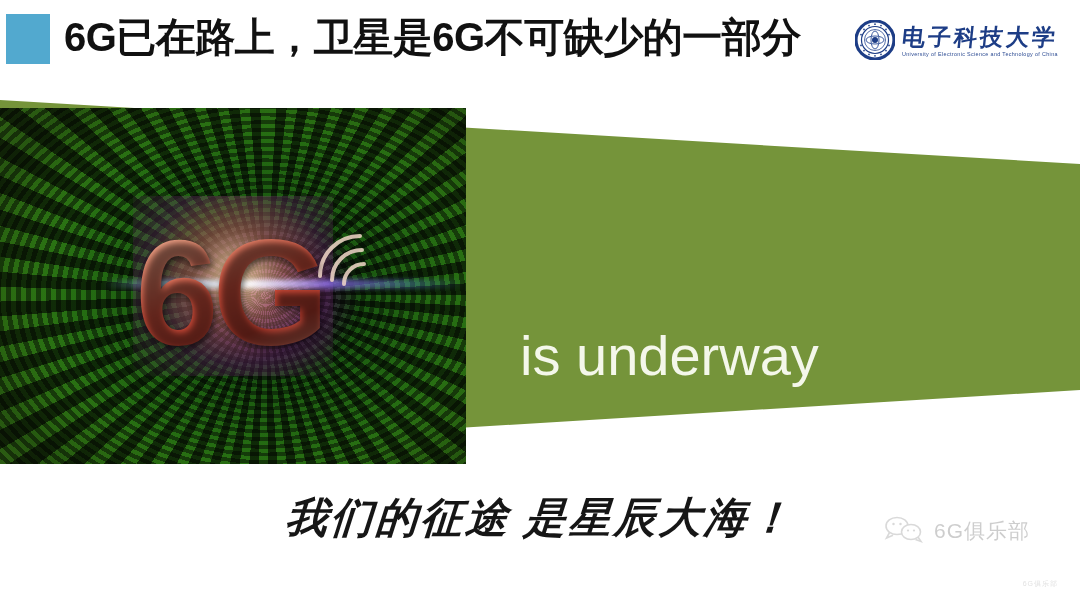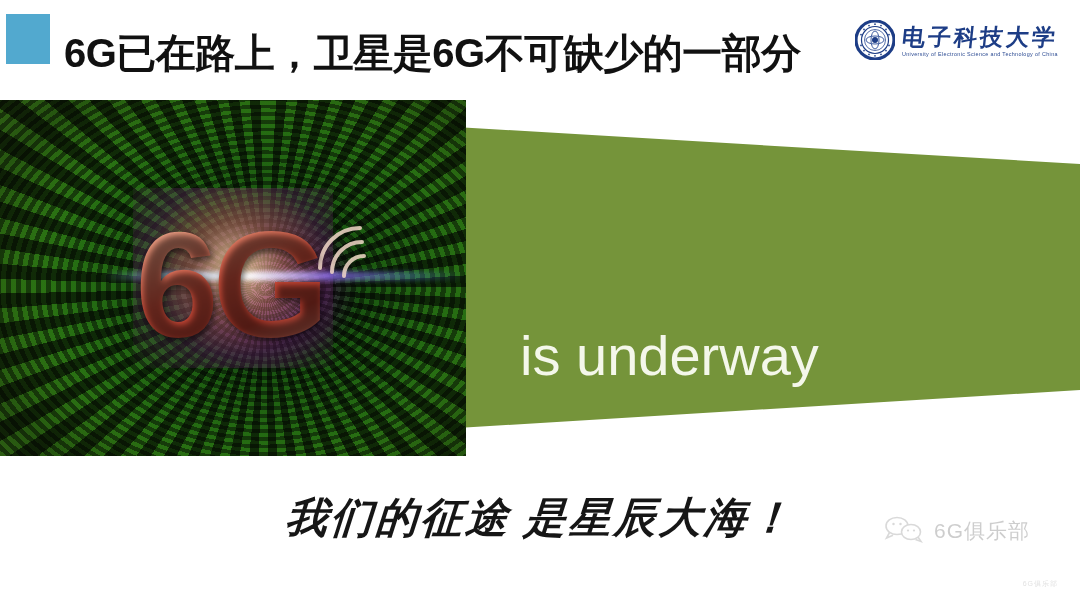--- a/index.html
+++ b/index.html
@@ -36,21 +36,20 @@
   #slide-title {
     position: absolute;
     left: 64px;
     top: 7px;
     font-size: 40px;
     font-weight: bold;
     color: #111111;
     letter-spacing: -0.5px;
     white-space: nowrap;
     line-height: 60px;
-    margin-top: 16px;
   }
   #logo-block {
     position: absolute;
     right: 22px;
     top: 16px;
     height: 52px;
     display: flex;
     align-items: center;
     gap: 7px;
   }
@@ -103,21 +102,21 @@
     color: #f4f7ea;
     letter-spacing: 0px;
     white-space: nowrap;
     line-height: 1;
   }
 
   
   #photo {
     position: absolute;
     left: 0;
-    top: 100px;
+    top: 108px;
     width: 466px;
     height: 356px;
     overflow: hidden;
     background: #be185d;
   }
   .tunnel-bg {
     position: absolute;
     left: -8%; top: -8%;
     width: 116%; height: 116%;
     background:

